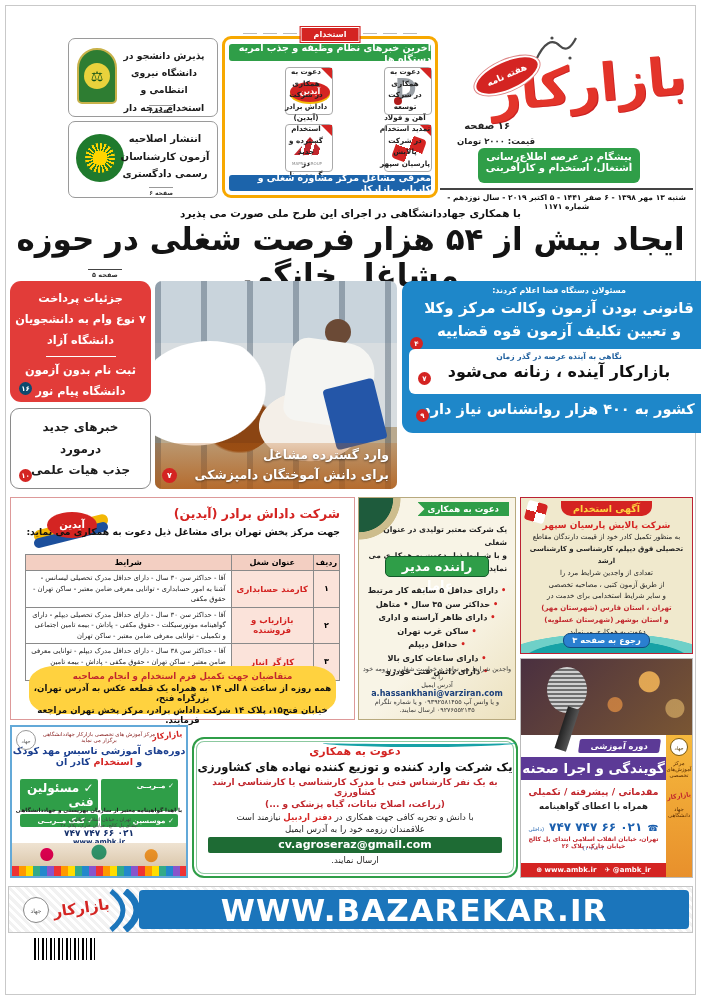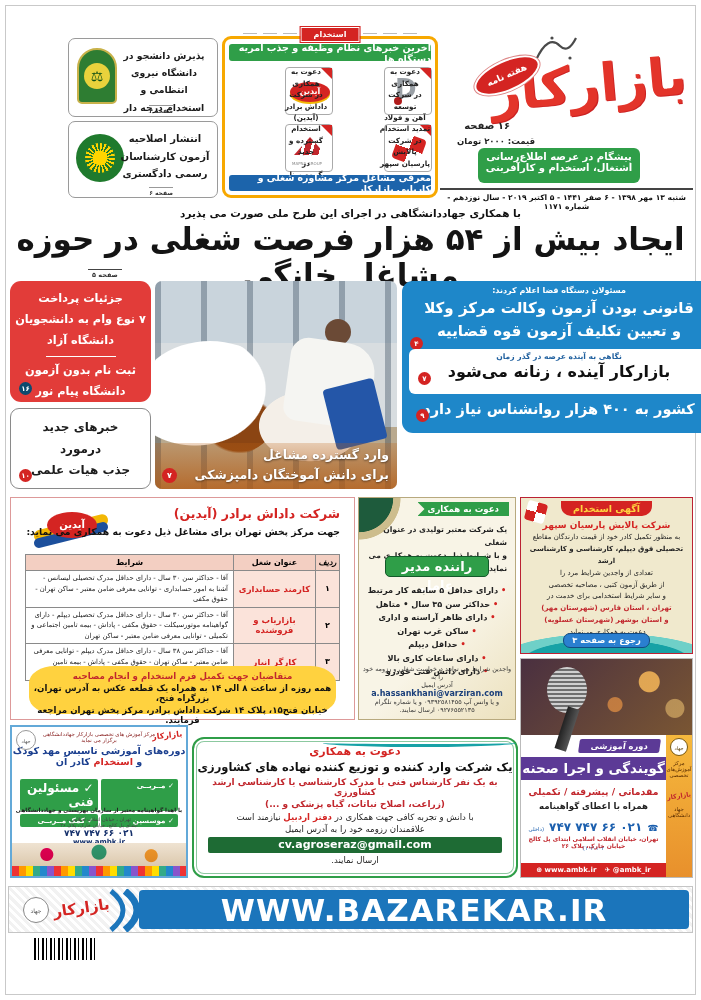--- a/index.html
+++ b/index.html
@@ -173,21 +173,21 @@
     <div class="abs" style="left:0; top:16px; width:76px; height:12px; background:#f2b705; transform:rotate(-14deg); border-radius:6px;"></div>
     <div class="abs" style="left:0; top:24px; width:76px; height:10px; background:#1c4f9c; transform:rotate(-14deg); border-radius:6px;"></div>
     <div class="abs b ctr" style="left:14px; top:6px; width:50px; height:26px; background:#d42422; border-radius:50%; color:#fff; font-size:10px; line-height:26px;">آیدین</div>
   </div>
   <div class="abs b" style="right:14px; top:8px; font-size:12.5px; color:#d42422;">شرکت داداش برادر (آیدین)</div>
   <div class="abs b" style="right:14px; top:28px; font-size:9.3px; color:#111;">جهت مرکز پخش تهران برای مشاغل ذیل دعوت به همکاری می نماید:</div>
   <div class="abs" style="left:14px; right:14px; top:56px;">
     <table class="jobs">
       <tbody>
           <tr>
-        <th style="width:24px;font-style:italic;">ردیف</th>
+        <th style="width:24px;">ردیف</th>
         <th style="width:82px;">عنوان شغل</th>
         <th>شرایط</th>
       </tr>
       <tr>
         <td class="jnum">۱</td>
         <td class="jtitle">کارمند حسابداری</td>
         <td class="jcond">آقا - حداکثر سن ۳۰ سال - دارای حداقل مدرک تحصیلی لیسانس - آشنا به امور حسابداری - توانایی معرفی ضامن معتبر - ساکن تهران - حقوق مکفی</td>
       </tr>
       <tr>
         <td class="jnum">۲</td>

